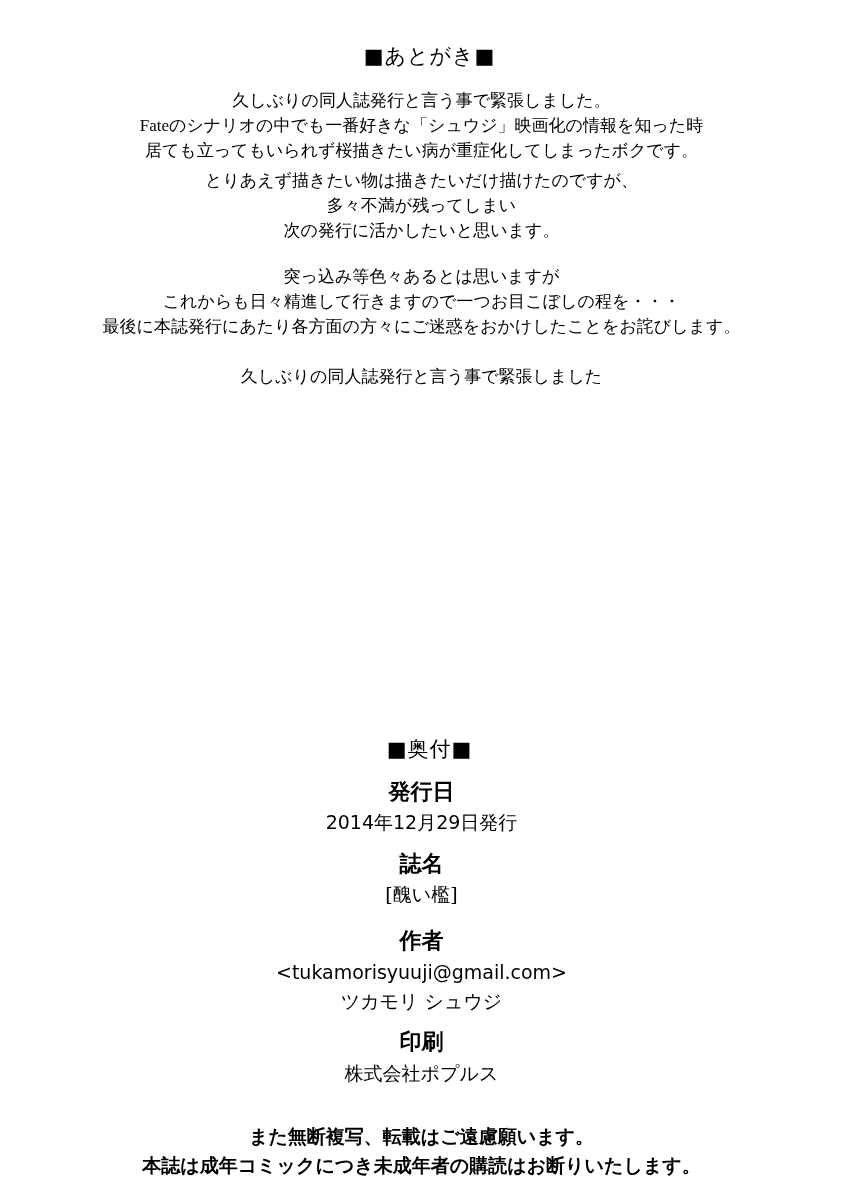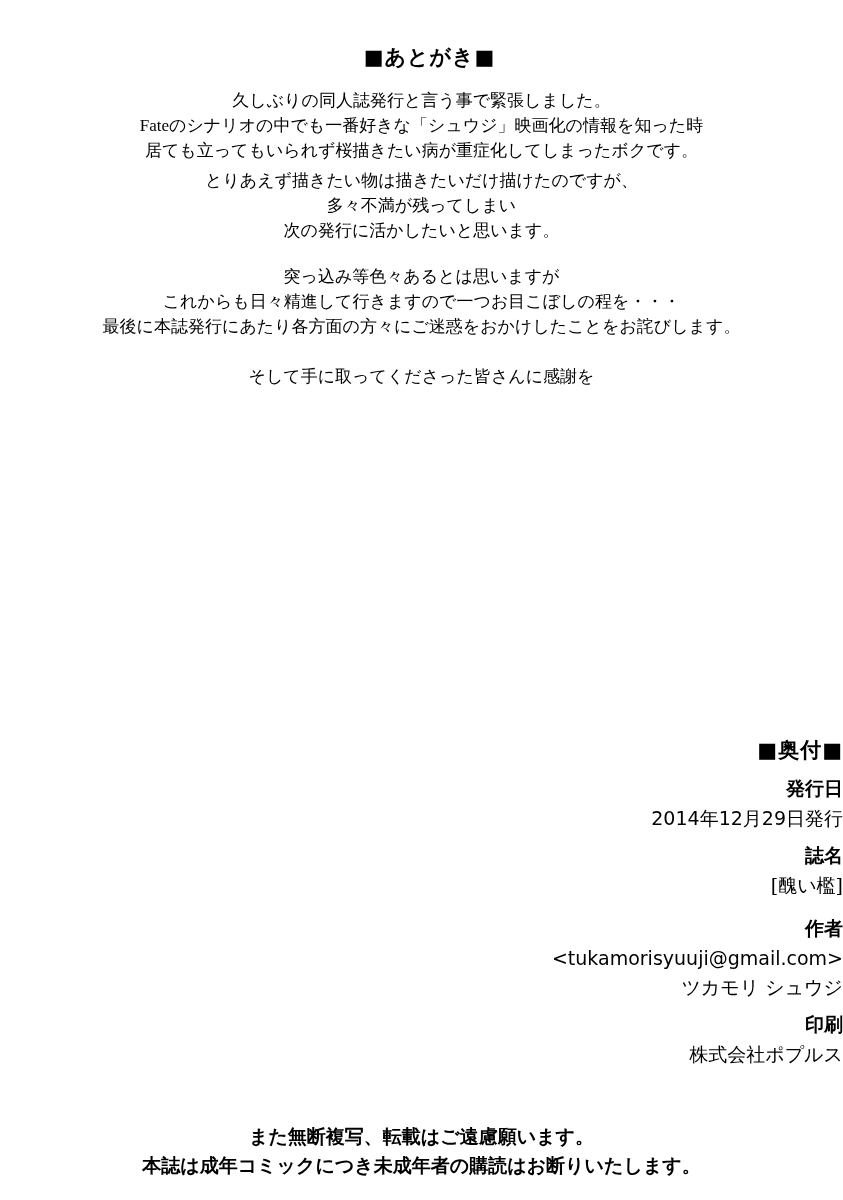--- a/index.html
+++ b/index.html
@@ -25,21 +25,21 @@
   
   .afterword {
     position: absolute;
     top: 42px;
     left: 0;
     width: 843px;
     text-align: center;
   }
   .section-heading {
     font-size: 21px;
-    font-weight: bold;
+    font-weight: normal;
     letter-spacing: 1px;
     line-height: 1.4;
     margin-bottom: 18px;
     font-family: "DejaVu Serif", "Liberation Serif", serif;
     padding-left: 16px;
   }
   .para {
     font-size: 17px;
     line-height: 1.45;
     margin: 0;
@@ -52,28 +52,28 @@
     display: block;
     white-space: nowrap;
   }
 
   
   .colophon {
     position: absolute;
     top: 735px;
     left: 0;
     width: 843px;
-    text-align: right;
+    text-align: center;
   }
   .colophon .section-heading {
     font-size: 21px;
     margin-bottom: 10px;
   }
   .field-label {
-    font-size: 19px;
+    font-size: 22px;
     font-weight: bold;
     line-height: 1.55;
     font-family: "DejaVu Serif", "Liberation Serif", serif;
   }
   .field-value {
     font-size: 19px;
     line-height: 1.55;
     font-family: "DejaVu Serif", "Liberation Serif", serif;
   }
   .field-value.mono {
@@ -123,21 +123,21 @@
 
     <p class="para">
       <span class="line">突っ込み等色々あるとは思いますが</span>
       <span class="line">これからも日々精進して行きますので一つお目こぼしの程を・・・</span>
       <span class="line">最後に本誌発行にあたり各方面の方々にご迷惑をおかけしたことをお詫びします。</span>
     </p>
 
     <div class="para-gap-lg"></div>
 
     <p class="para">
-      <span class="line">そして手に取ってくださった皆さんに感謝を</span>
+      <span class="line">久しぶりの同人誌発行と言う事で緊張しました</span>
     </p>
   </div>
 
   <div class="colophon">
     <div class="section-heading">■奥付■</div>
 
     <div class="field-label">発行日</div>
     <div class="field-value mono">2014年12月29日発行</div>
 
     <div class="spacer-8"></div>

